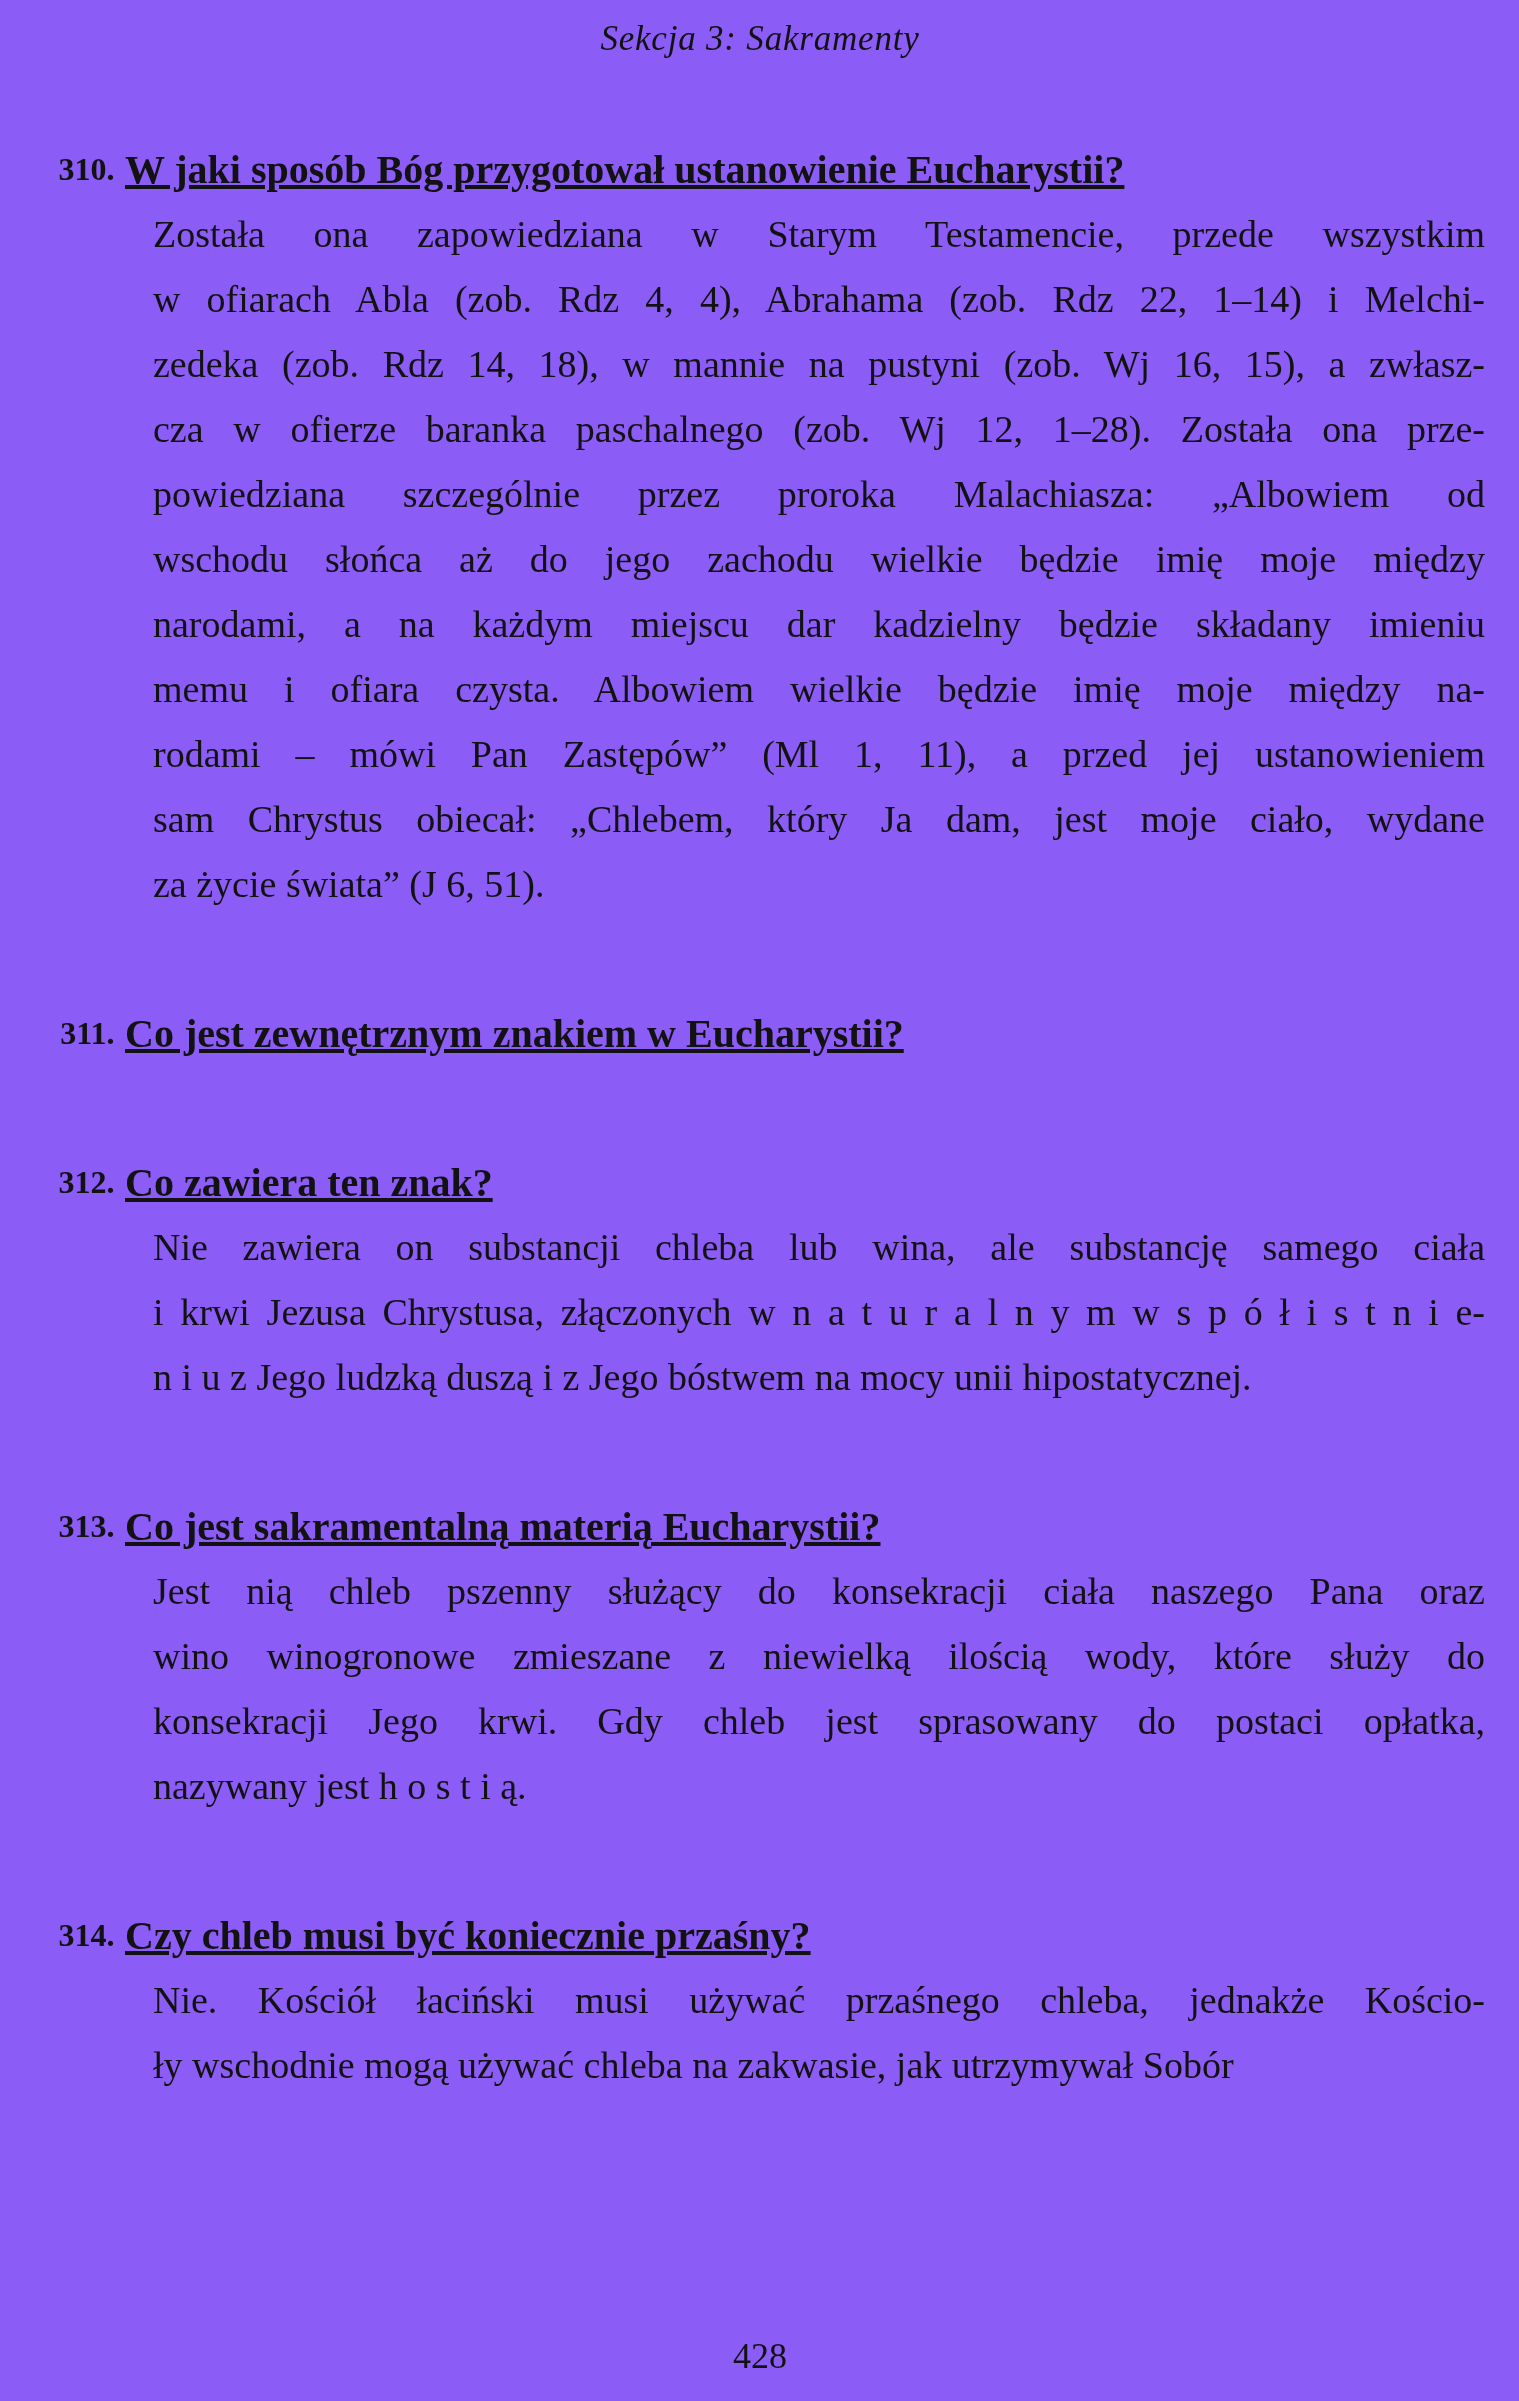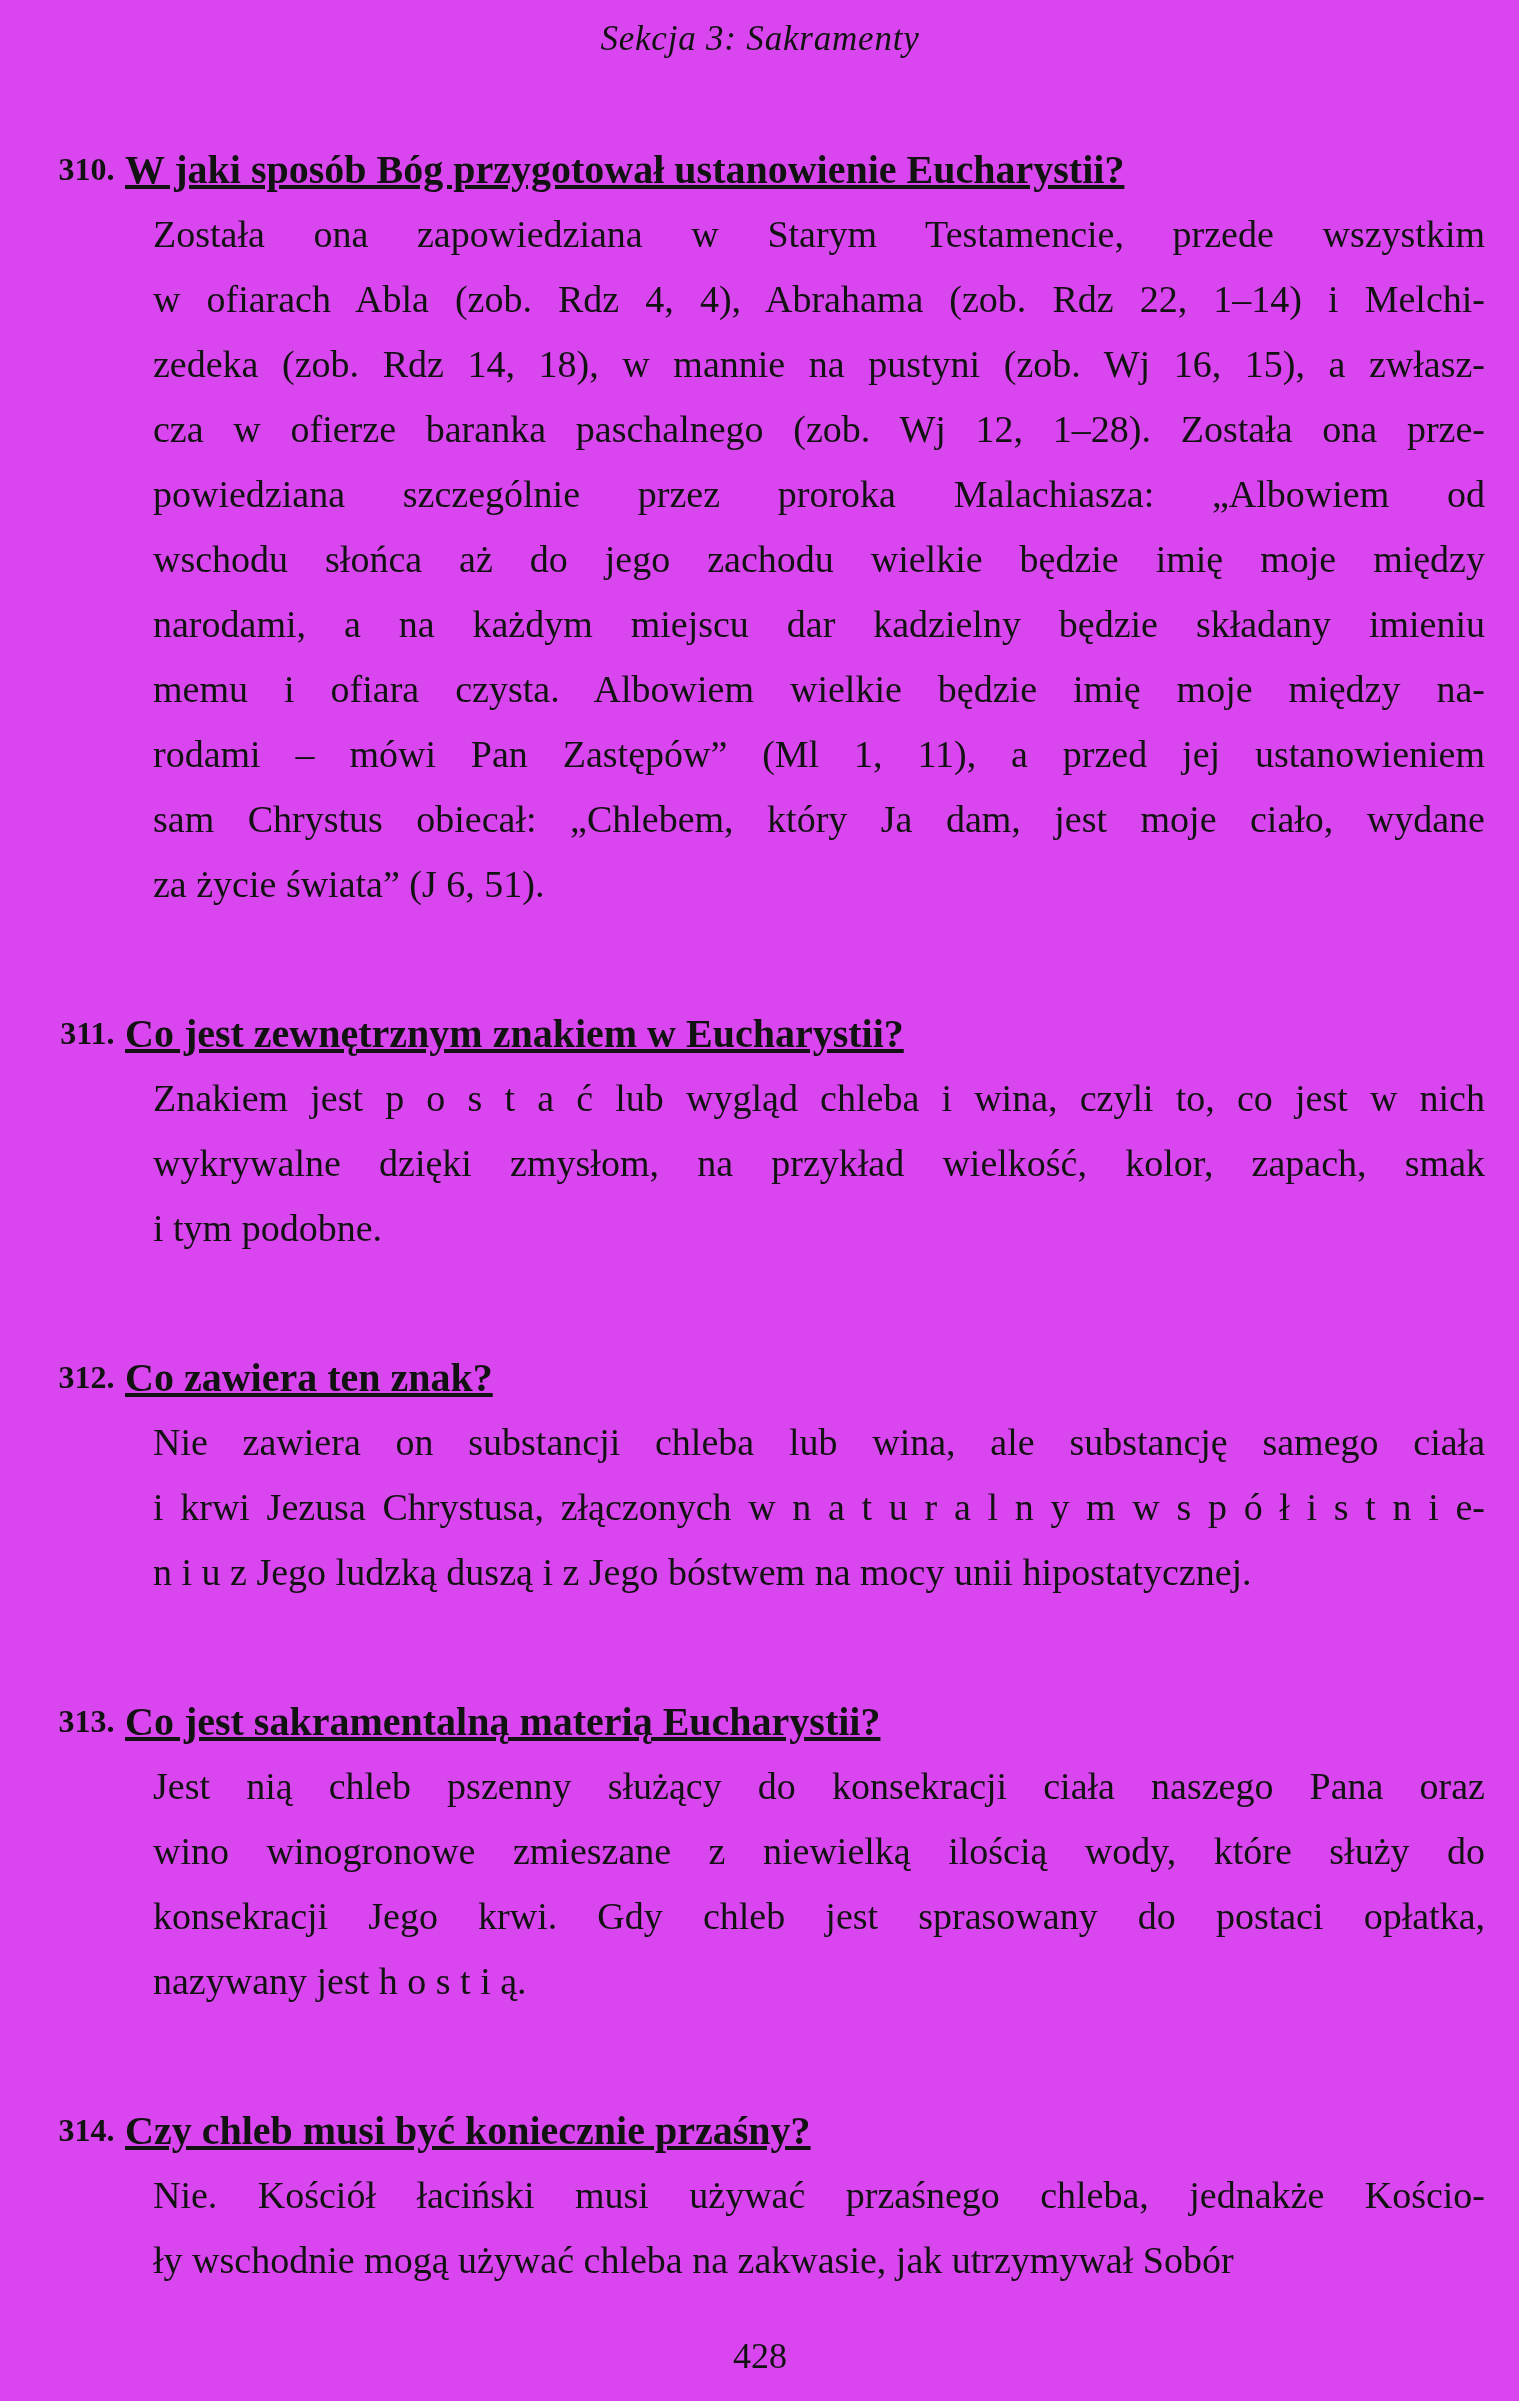--- a/index.html
+++ b/index.html
@@ -4,21 +4,21 @@
   <style>
     html, body {
       margin: 0;
       padding: 0;
       background: #ffffff;
     }
     .page {
       position: relative;
       width: 1520px;
       height: 2401px;
-      background: #d946ef;
+      background: #8b5cf6;
       color: #121212;
       font-family: "Liberation Serif", "DejaVu Serif", serif;
       overflow: hidden;
     }
     .running-header {
       margin-top: 20px;
       text-align: center;
       font-style: italic;
       font-size: 35px;
       line-height: 1.1;
@@ -104,25 +104,20 @@
             <div class="line">sam Chrystus obiecał: „Chlebem, który Ja dam, jest moje ciało, wydane</div>
             <div class="line">za życie świata” (J 6, 51).</div>
           </div>
       </div>
     </div>
 
     <div class="qa">
       <div class="qa-num">311.</div>
       <div class="qa-body">
         <div class="qa-question">Co jest zewnętrznym znakiem w Eucharystii?</div>
-        <div class="qa-answer">
-            <div class="line">Znakiem jest p o s t a ć lub wygląd chleba i wina, czyli to, co jest w nich</div>
-            <div class="line">wykrywalne dzięki zmysłom, na przykład wielkość, kolor, zapach, smak</div>
-            <div class="line">i tym podobne.</div>
-          </div>
       </div>
     </div>
 
     <div class="qa">
       <div class="qa-num">312.</div>
       <div class="qa-body">
         <div class="qa-question">Co zawiera ten znak?</div>
         <div class="qa-answer">
             <div class="line">Nie zawiera on substancji chleba lub wina, ale substancję samego ciała</div>
             <div class="line">i krwi Jezusa Chrystusa, złączonych w n a t u r a l n y m  w s p ó ł i s t n i e-</div>

